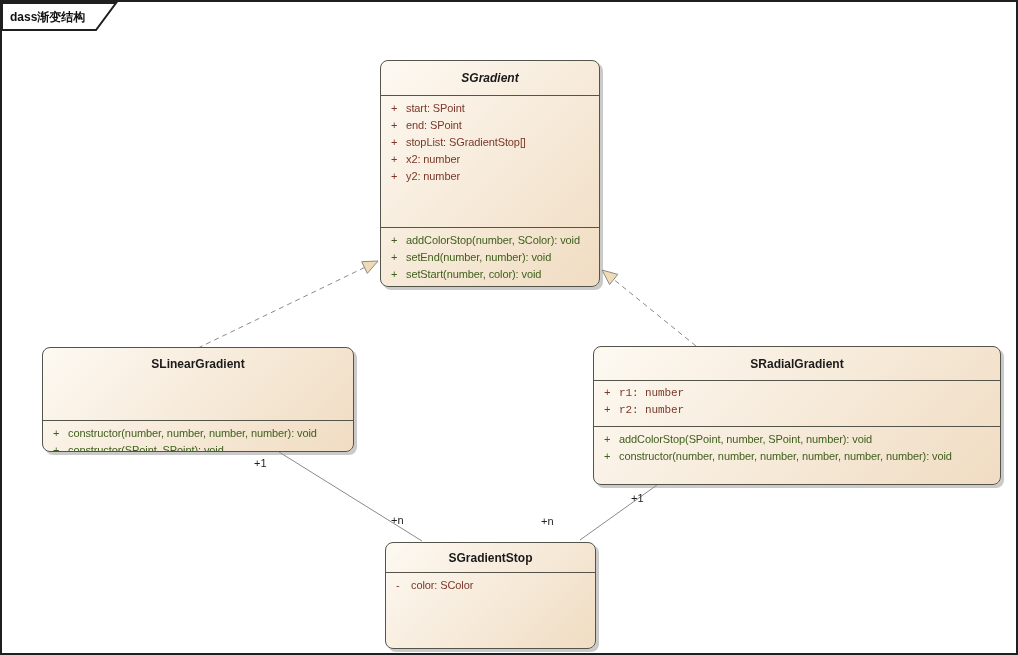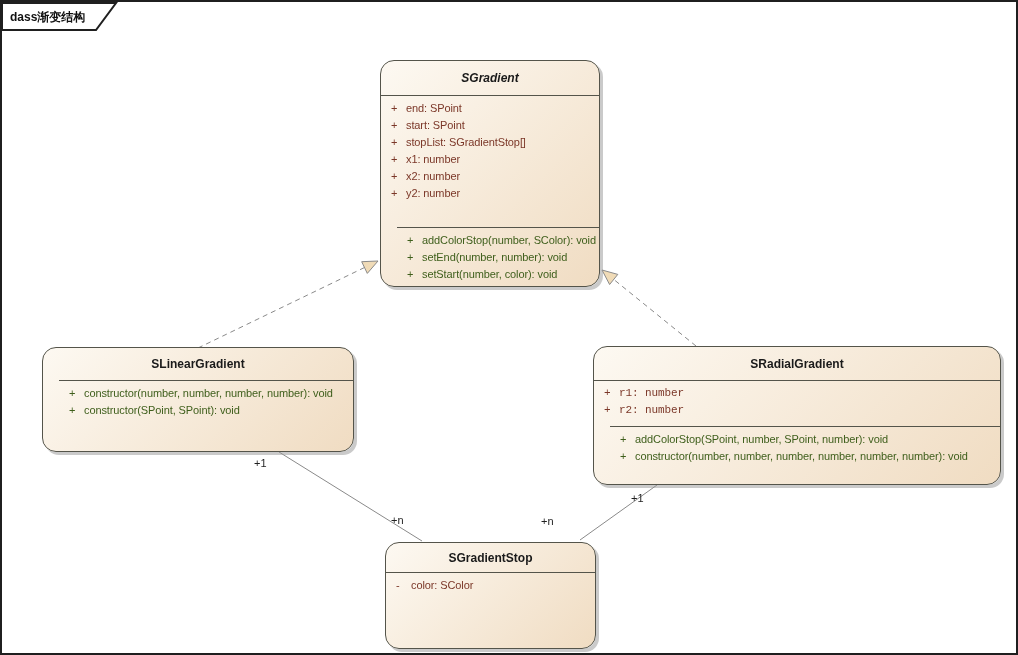--- a/index.html
+++ b/index.html
@@ -20,47 +20,47 @@
   .frame-tab-shape{fill:#ffffff;stroke:var(--frame-border,#1f1f1f);stroke-width:2;}
   .frame-tab-label{
     position:absolute;left:8px;top:7px;
     font-size:12px;font-weight:bold;color:#111;
     white-space:nowrap;
   }
   .uml-class{
     position:absolute;box-sizing:border-box;
     background:linear-gradient(135deg,var(--box-fill-light,#fdf9f2) 0%,var(--box-fill-dark,#f0dcc2) 100%);
     border:1px solid var(--box-border,#54544a);
-    border-radius:14px;
+    border-radius:8px;
     box-shadow:3px 3px 0 rgba(150,150,150,0.5);
     display:flex;flex-direction:column;
     font-size:11px;
   }
   .uml-title{
     display:flex;align-items:center;justify-content:center;
     font-weight:bold;font-size:12px;color:#1a1a1a;
     flex:0 0 auto;
   }
   .uml-class.abstract .uml-title span{font-style:italic;}
   .compartment{
     box-sizing:border-box;
     border-top:1px solid var(--box-border,#54544a);
     padding:4px 4px 0 10px;
     overflow:hidden;
   }
   .member-row{line-height:17px;white-space:nowrap;letter-spacing:-0.1px;}
   .member-row .vis{display:inline-block;width:15px;}
   .attrs .member-row{color:var(--attr-text,#7b3728);}
   .methods .member-row{color:var(--method-text,#3e5e1b);}
-  .methods{flex:1 1 auto;margin-left:16px;}
+  .methods{flex:1 1 auto;}
   
   #box-sgradient{left:378px;top:58px;width:220px;height:227px;}
   #box-sgradient .uml-title{height:34px;}
   #box-sgradient .attrs{height:132px;}
-  #box-slineargradient{left:40px;top:345px;width:312px;height:105px;}
+  #box-slineargradient{left:40px;top:345px;width:312px;height:105px;gap:40px;}
   #box-slineargradient .uml-title{height:32px;}
   #box-sradialgradient{left:591px;top:344px;width:408px;height:139px;}
   #box-sradialgradient .uml-title{height:33px;}
   #box-sradialgradient .attrs{height:46px;font-family:Liberation Mono, monospace;}
   #box-sgradientstop{left:383px;top:540px;width:211px;height:107px;}
   #box-sgradientstop .uml-title{height:29px;}
   #box-sgradientstop .attrs{height:29px;}
   .mult-label{position:absolute;font-size:11px;color:#1f1f1f;white-space:nowrap;}
   #mult-l1{left:252px;top:455px;}
   #mult-ln1{left:389px;top:512px;}
@@ -88,30 +88,27 @@
   </svg>
 
   <div class="frame-tab-label">dass渐变结构</div>
 
   <div id="box-sgradient" class="uml-class abstract">
     <div class="uml-title">
       <span>SGradient</span>
     </div>
     <div class="compartment attrs">
         <div class="member-row">
+        <span class="vis">+</span><span>start: SPoint</span>
+      </div>
+        <div class="member-row">
         <span class="vis">+</span><span>end: SPoint</span>
       </div>
         <div class="member-row">
-        <span class="vis">+</span><span>start: SPoint</span>
-      </div>
-        <div class="member-row">
         <span class="vis">+</span><span>stopList: SGradientStop[]</span>
-      </div>
-        <div class="member-row">
-        <span class="vis">+</span><span>x1: number</span>
       </div>
         <div class="member-row">
         <span class="vis">+</span><span>x2: number</span>
       </div>
         <div class="member-row">
         <span class="vis">+</span><span>y2: number</span>
       </div>
       </div>
     <div class="compartment methods">
         <div class="member-row">

